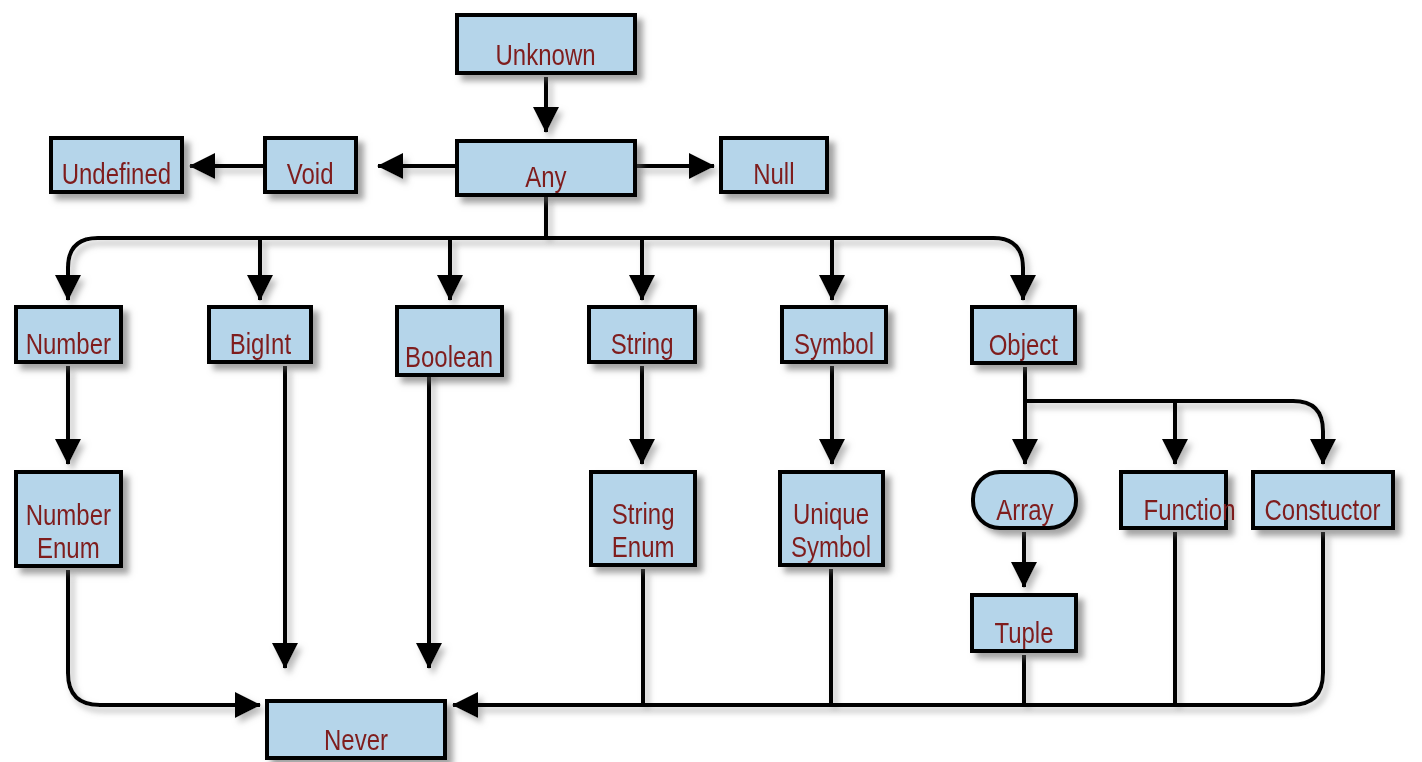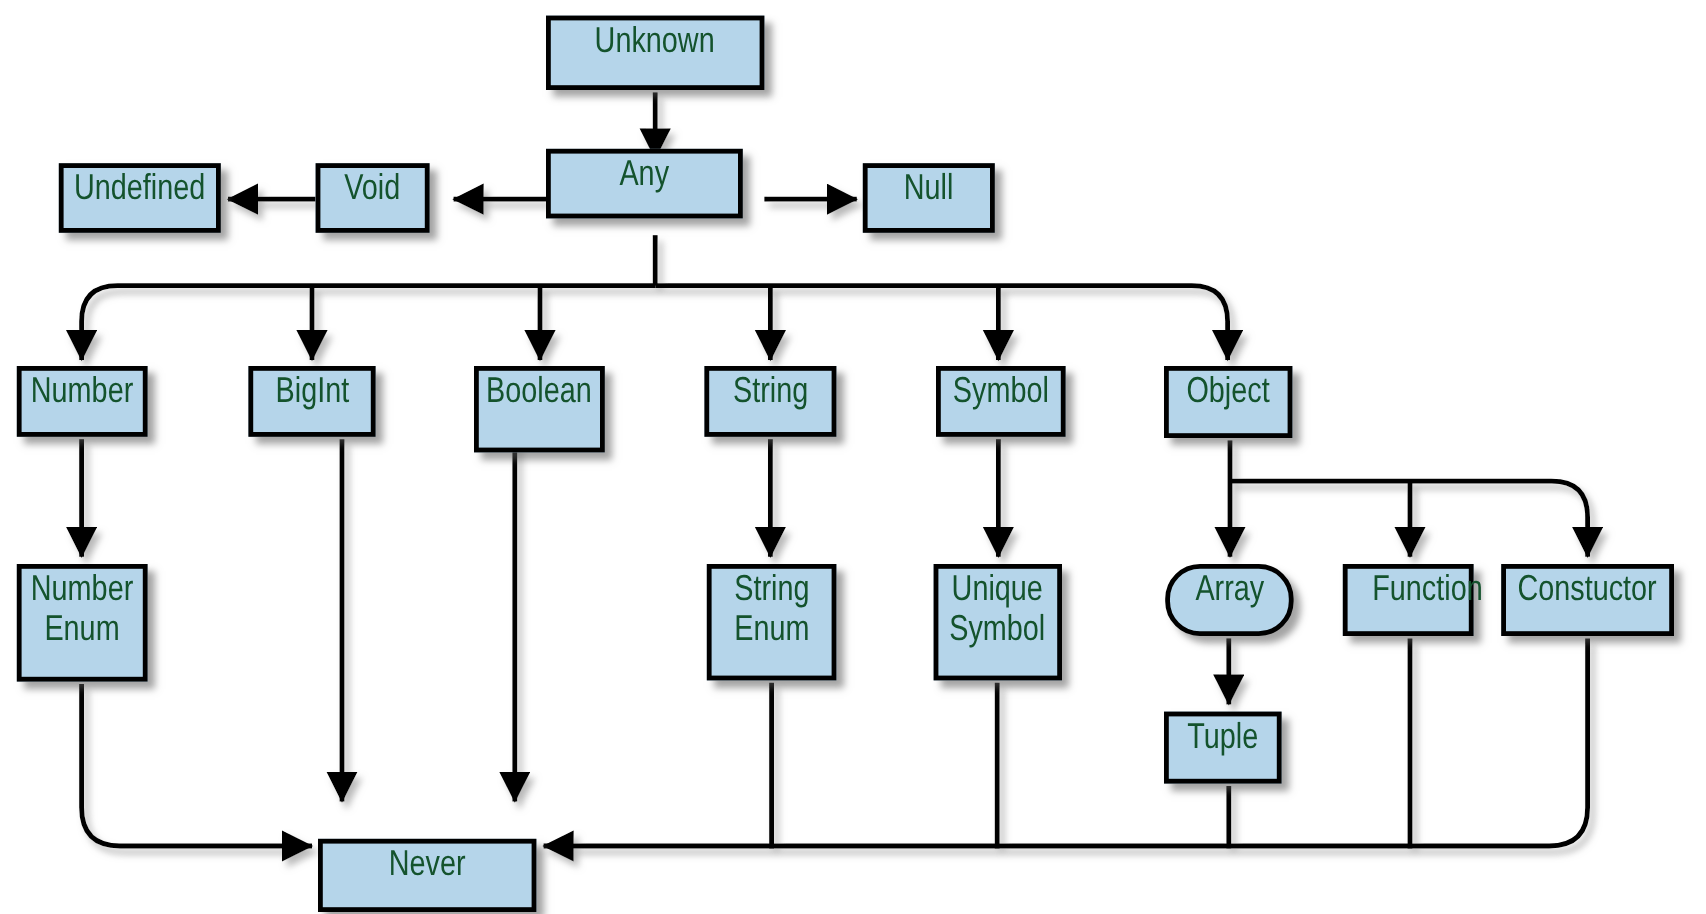--- a/index.html
+++ b/index.html
@@ -21,23 +21,23 @@
     top: 0;
     z-index: 0;
   }
   .node {
     position: absolute;
     box-sizing: border-box;
     background: #b5d5ea;
     border: 4px solid #000000;
     box-shadow: 6px 6px 6px rgba(90, 90, 90, 0.55);
     display: flex;
-    align-items: flex-start;
+    align-items: flex-end;
     justify-content: center;
-    color: #14532d;
+    color: #7f1d1d;
     font-size: 30px;
     z-index: 1;
   }
   .node .lbl {
     display: inline-block;
     white-space: pre-line;
     text-align: center;
     line-height: 1.1;
     transform: scaleX(0.8);
     transform-origin: center center;
@@ -101,21 +101,21 @@
   </div>
 
   <div class="node" style="left:49px; top:136px; width:135px; height:58px;">
     <span class="lbl">Undefined</span>
   </div>
 
   <div class="node" style="left:263px; top:136px; width:95px; height:58px;">
     <span class="lbl">Void</span>
   </div>
 
-  <div class="node" style="left:455px; top:124px; width:164px; height:58px;">
+  <div class="node" style="left:455px; top:139px; width:182px; height:58px;">
     <span class="lbl">Any</span>
   </div>
 
   <div class="node" style="left:719px; top:136px; width:110px; height:58px;">
     <span class="lbl">Null</span>
   </div>
 
   <div class="node" style="left:14px; top:305px; width:109px; height:59px;">
     <span class="lbl">Number</span>
   </div>
@@ -160,21 +160,21 @@
   </div>
 
   <div class="node" style="left:1119px; top:470px; width:109px; height:60px;padding-left:32px;">
     <span class="lbl">Function</span>
   </div>
 
   <div class="node" style="left:1251px; top:470px; width:144px; height:60px;">
     <span class="lbl">Constuctor</span>
   </div>
 
-  <div class="node" style="left:970px; top:593px; width:98px; height:60px;">
+  <div class="node" style="left:970px; top:593px; width:108px; height:60px;">
     <span class="lbl">Tuple</span>
   </div>
 
   <div class="node" style="left:265px; top:674px; width:182px; height:61px;margin-top:25px;">
     <span class="lbl">Never</span>
   </div>
 
 </div>
 
 </body></html>

